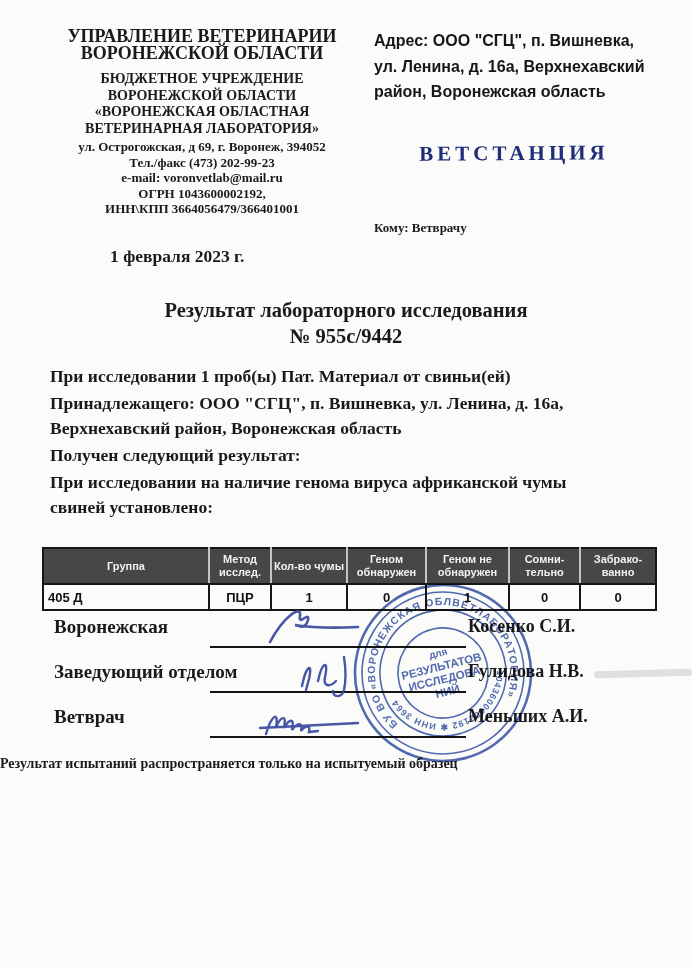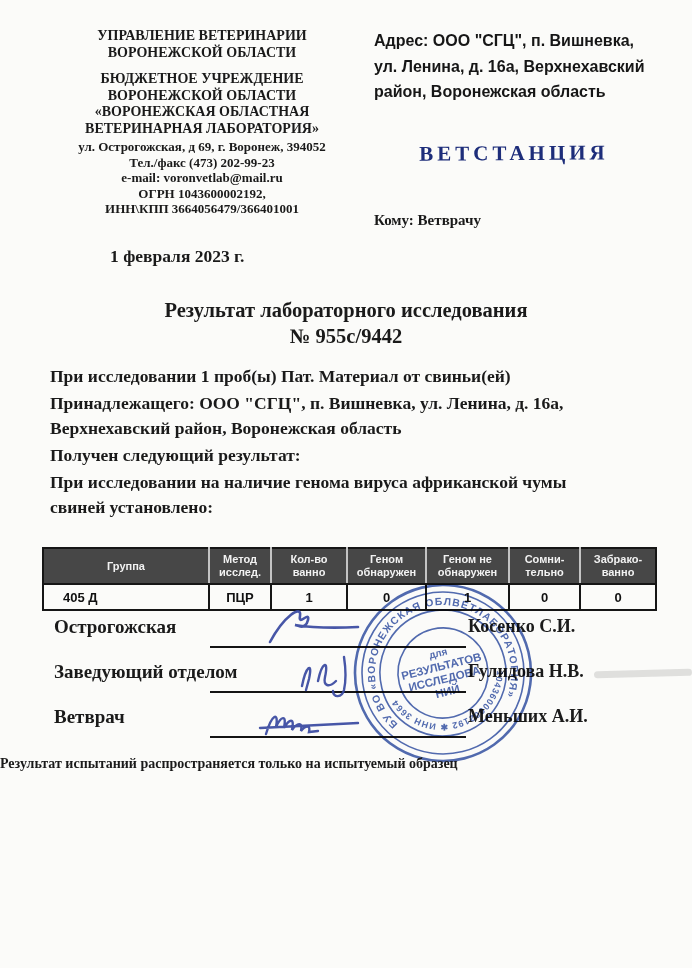--- a/index.html
+++ b/index.html
@@ -12,39 +12,39 @@
     font-family:"Liberation Serif", serif;
     color:#1a1a1a;
   }
   .pre{white-space:pre-line;}
 
   
   .org-block{
     position:absolute;left:38px;top:28px;width:328px;
     text-align:center;font-weight:bold;
   }
-  .org-line1{font-size:14px;line-height:16.5px;}
+  .org-line1{font-size:18px;line-height:16.5px;}
   .org-line2{font-size:14px;line-height:16.5px;margin-top:10px;}
   .org-contact{font-size:13px;line-height:15.5px;margin-top:2px;}
 
   .addr-block{
     position:absolute;left:374px;top:28px;width:300px;
     font-family:"Liberation Sans", sans-serif;
     font-weight:bold;font-size:16px;line-height:25.5px;color:#161616;
   }
   .vetstation{
     position:absolute;left:374px;top:141px;width:280px;
     text-align:center;
     font-weight:bold;font-size:21px;letter-spacing:4px;
     color:#1d2d7a;
     transform:rotate(-0.4deg);
   }
   .komu{
-    position:absolute;left:374px;top:212px;
-    font-size:15px;font-weight:600;
+    position:absolute;left:374px;top:220px;
+    font-size:13px;font-weight:600;
   }
   .date-line{
     position:absolute;left:110px;top:246px;
     font-size:17.5px;font-weight:bold;
   }
 
   
   .doc-title{
     position:absolute;left:0;top:297px;width:100%;
     text-align:center;font-weight:bold;font-size:20.5px;line-height:26px;
@@ -73,21 +73,21 @@
     padding:4px 1px;
     white-space:pre-line;
   }
   .results-table th:first-child{border-left:2.5px solid #161616;}
   .results-table th:last-child{border-right:2.5px solid #161616;}
   .results-table td{
     font-size:13px;font-weight:bold;color:#111;
     text-align:center;border:2px solid #161616;
     padding:3px 2px;height:18px;
   }
-  .results-table td.cell-left{text-align:left;padding-left:19px;}
+  .results-table td.cell-left{text-align:left;padding-left:4px;}
 
   
   .sig-label{position:absolute;left:54px;font-size:19px;font-weight:600;}
   .sig-name{position:absolute;left:468px;font-size:18px;font-weight:600;}
   .sig-line{position:absolute;left:210px;width:256px;height:0;border-top:2.5px solid #141414;}
   .sig-scribble{position:absolute;}
   .smudge{
     position:absolute;left:594px;top:670px;width:98px;height:7px;
     background:rgba(150,150,150,.28);border-radius:4px;transform:rotate(-1.5deg);
   }
@@ -153,21 +153,21 @@
       <col style="width:79px">
         <col style="width:83px">
         <col style="width:71px">
         <col style="width:76px">
     </colgroup>
     <thead>
       <tr>
         <th>Группа</th>
         <th>Метод
 исслед.</th>
-        <th>Кол-во ванно</th>
+        <th>Кол-во чумы</th>
         <th>Геном
 обнаружен</th>
         <th>Геном не
 обнаружен</th>
         <th>Сомни-
 тельно</th>
         <th>Забрако-
 ванно</th>
       </tr>
     </thead>
@@ -177,21 +177,21 @@
         <td>ПЦР</td>
         <td>1</td>
         <td>0</td>
         <td>1</td>
         <td>0</td>
         <td>0</td>
       </tr>
     </tbody>
   </table>
 
-  <div class="sig-label" style="top:616px">Острогожская</div>
+  <div class="sig-label" style="top:616px">Воронежская</div>
   <div class="sig-label" style="top:661px">Заведующий отделом</div>
   <div class="sig-label" style="top:706px">Ветврач</div>
 
   <div class="sig-line" style="top:646px"></div>
   <div class="sig-line" style="top:691px"></div>
   <div class="sig-line" style="top:736px"></div>
 
   <div class="sig-name" style="top:616px">Косенко С.И.</div>
   <div class="sig-name" style="top:661px">Гулидова Н.В.</div>
   <div class="sig-name" style="top:706px">Меньших А.И.</div>

